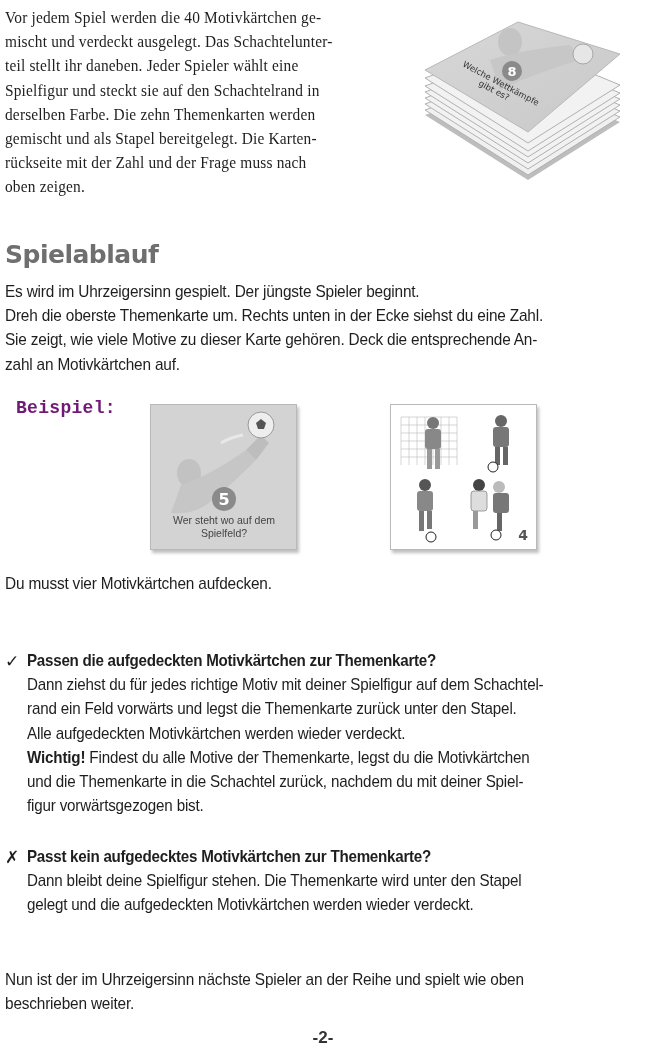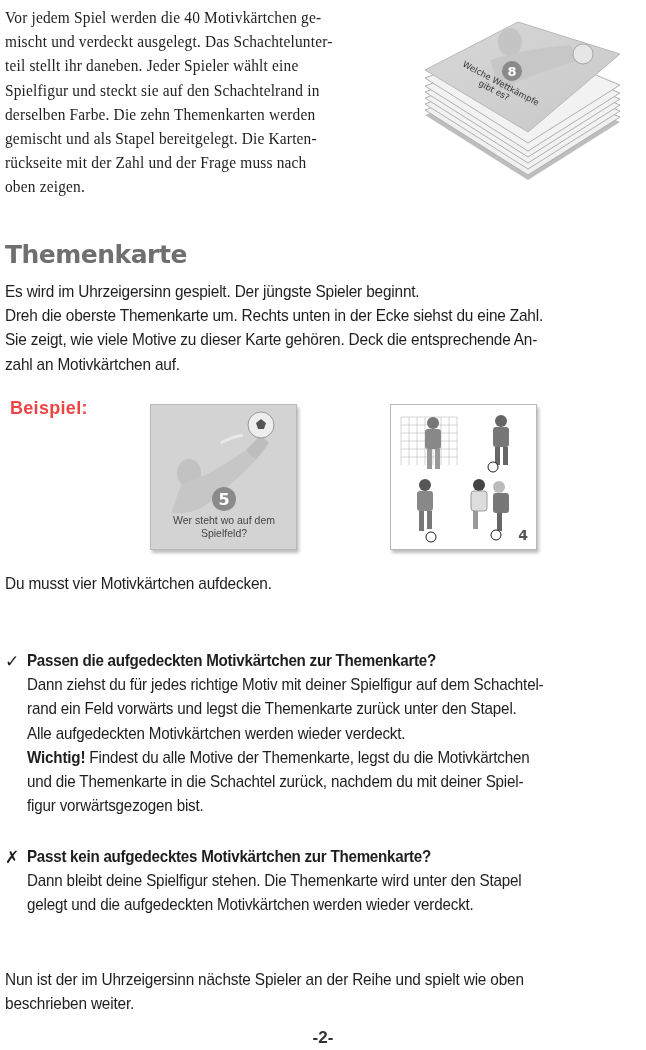--- a/index.html
+++ b/index.html
@@ -16,23 +16,23 @@
   }
   .narrow { transform-origin: 0 0; }
   .intro { top: 6px; width: 410px; text-align: justify; letter-spacing: 0.2px; font-family: Liberation Serif, serif; }
   .heading {
     position: absolute; left: 5px; top: 240px;
     font-family: "DejaVu Sans", sans-serif; font-weight: bold;
     font-size: 25px; color: #6f6f6f; letter-spacing: -0.5px;
   }
   .body2 { top: 280px; width: 700px; transform: scaleX(0.905); }
   .example-label {
-    position: absolute; left: 10px; top: 398px;
-    font-family: Liberation Sans, sans-serif; font-weight: bold;
-    font-size: 18px; color: #ef4444; letter-spacing: 0.3px;
+    position: absolute; left: 16px; top: 398px;
+    font-family: Liberation Mono, monospace; font-weight: bold;
+    font-size: 18px; color: #701a75; letter-spacing: 0.3px;
   }
   .card {
     position: absolute; box-sizing: border-box;
     border: 1px solid #b9b9b9;
     box-shadow: 2px 3px 3px rgba(0,0,0,0.25);
   }
   .theme-card { left: 150px; top: 404px; width: 147px; height: 146px; background: #d3d3d3; }
   .motif-card { left: 390px; top: 404px; width: 147px; height: 146px; background: #ffffff; }
   .you-must { top: 572px; width: 700px; transform: scaleX(0.905); }
   .item { position: absolute; left: 5px; width: 700px; }
@@ -96,21 +96,21 @@
     <path d="M70,40 Q100,30 150,25 L160,40 Q110,55 80,70 Z" fill="#c7c7c7"></path>
     <circle cx="163" cy="34" r="10" fill="#e6e6e6" stroke="#a8a8a8" stroke-width="1"></circle>
 
     <circle cx="92" cy="51" r="10" fill="#8a8a8a"></circle>
     <text x="92" y="56" text-anchor="middle" font-family="DejaVu Sans, sans-serif" font-weight="bold" font-size="13" fill="#ffffff">8</text>
     <text x="42" y="46" transform="rotate(28 42 46)" font-family="DejaVu Sans, sans-serif" font-size="8.5" fill="#333">Welche Wettkämpfe</text>
     <text x="58" y="65" transform="rotate(28 58 65)" font-family="DejaVu Sans, sans-serif" font-size="8.5" fill="#333">gibt es?</text>
   </svg>
 </div>
 
-<div class="heading">Themenkarte</div>
+<div class="heading">Spielablauf</div>
 
 <div class="txt body2 narrow">
   <div>Es wird im Uhrzeigersinn gespielt. Der jüngste Spieler beginnt.</div>
   <div>Dreh die oberste Themenkarte um. Rechts unten in der Ecke siehst du eine Zahl.</div>
   <div>Sie zeigt, wie viele Motive zu dieser Karte gehören. Deck die entsprechende An-</div>
   <div>zahl an Motivkärtchen auf.</div>
 </div>
 
 <div class="example-label">Beispiel:</div>
 

